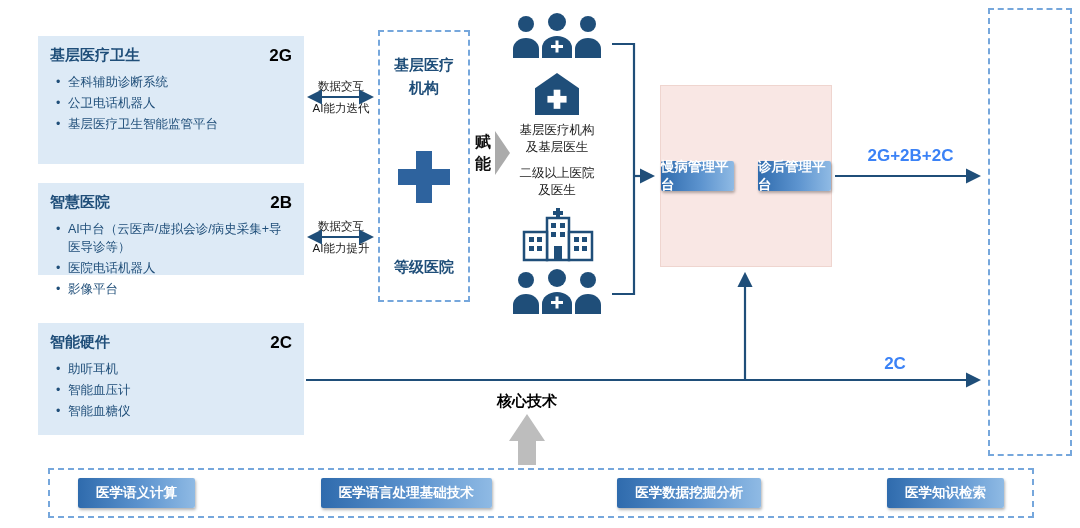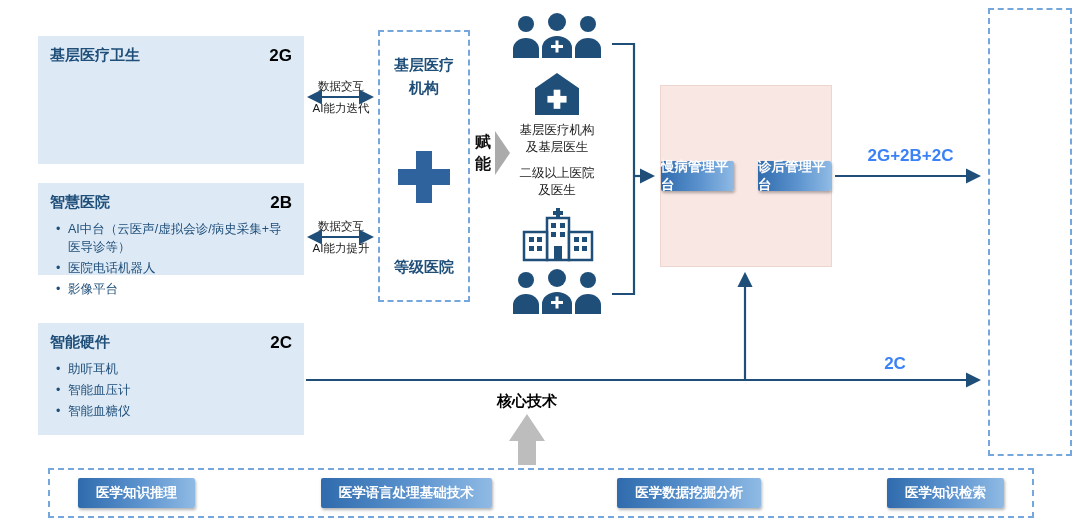--- a/index.html
+++ b/index.html
@@ -136,20 +136,25 @@
   </defs>
 </svg>
 
 <div class="canvas">
 
   <div class="lbox" style="top:36px;height:128px;">
     <div class="lbox-head">
       <span class="lbox-title">基层医疗卫生</span>
       <span class="lbox-tag">2G</span>
     </div>
+    <ul>
+      <li>全科辅助诊断系统</li>
+      <li>公卫电话机器人</li>
+      <li>基层医疗卫生智能监管平台</li>
+    </ul>
   </div>
 
   <div class="lbox" style="top:183px;height:92px;">
     <div class="lbox-head">
       <span class="lbox-title">智慧医院</span>
       <span class="lbox-tag">2B</span>
     </div>
     <ul>
       <li>AI中台（云医声/虚拟会诊/病史采集+导医导诊等）</li>
       <li>医院电话机器人</li>
@@ -207,21 +212,21 @@
   <div class="pinkbox">
     <div class="pbtn">慢病管理平台</div>
     <div class="pbtn">诊后管理平台</div>
   </div>
 
   <div class="flow-lbl" style="left:843px;top:146px;width:135px;">2G+2B+2C</div>
   <div class="flow-lbl" style="left:865px;top:354px;width:60px;">2C</div>
   <div class="coretech">核心技术</div>
 
   <div class="techbar">
-    <div class="tbtn">医学知识推理</div>
+    <div class="tbtn">医学语义计算</div>
     <div class="tbtn">医学语言处理基础技术</div>
     <div class="tbtn">医学数据挖掘分析</div>
     <div class="tbtn">医学知识检索</div>
   </div>
 
   <div class="rpanel">
     <svg width="38" height="34">
         <use href="#icon-doctor-pair"></use>
       </svg>
     <svg width="42" height="31">

